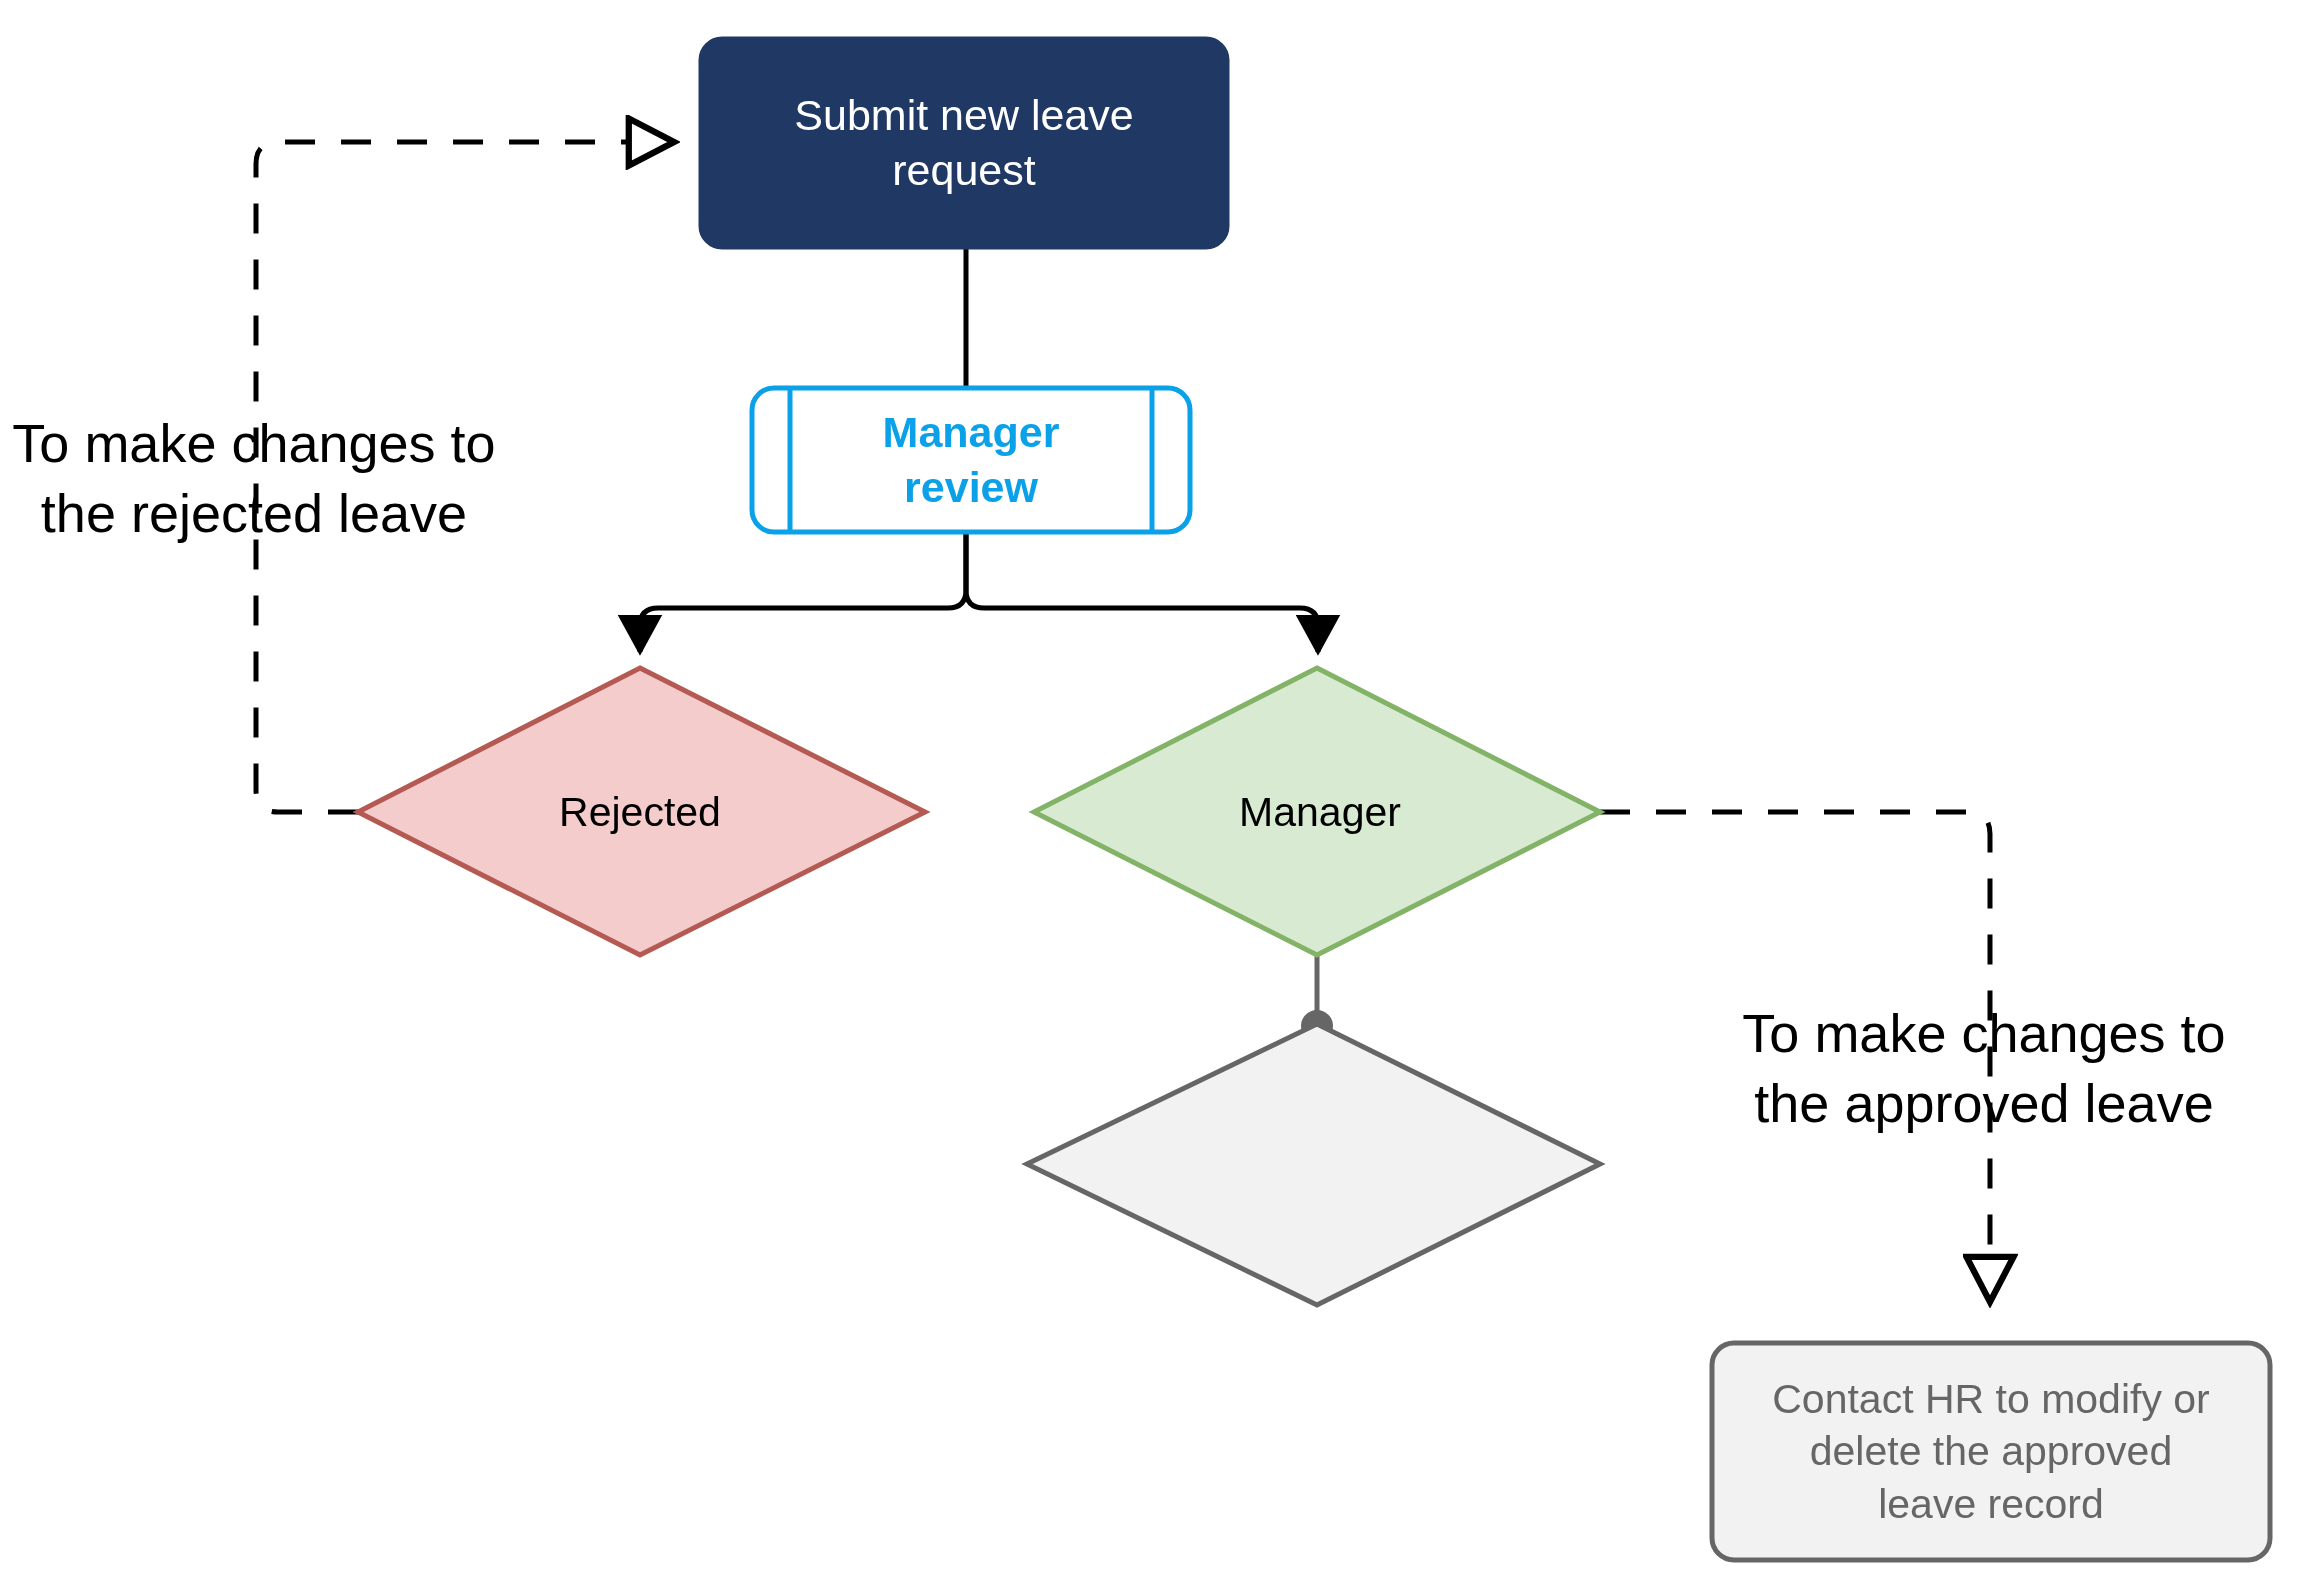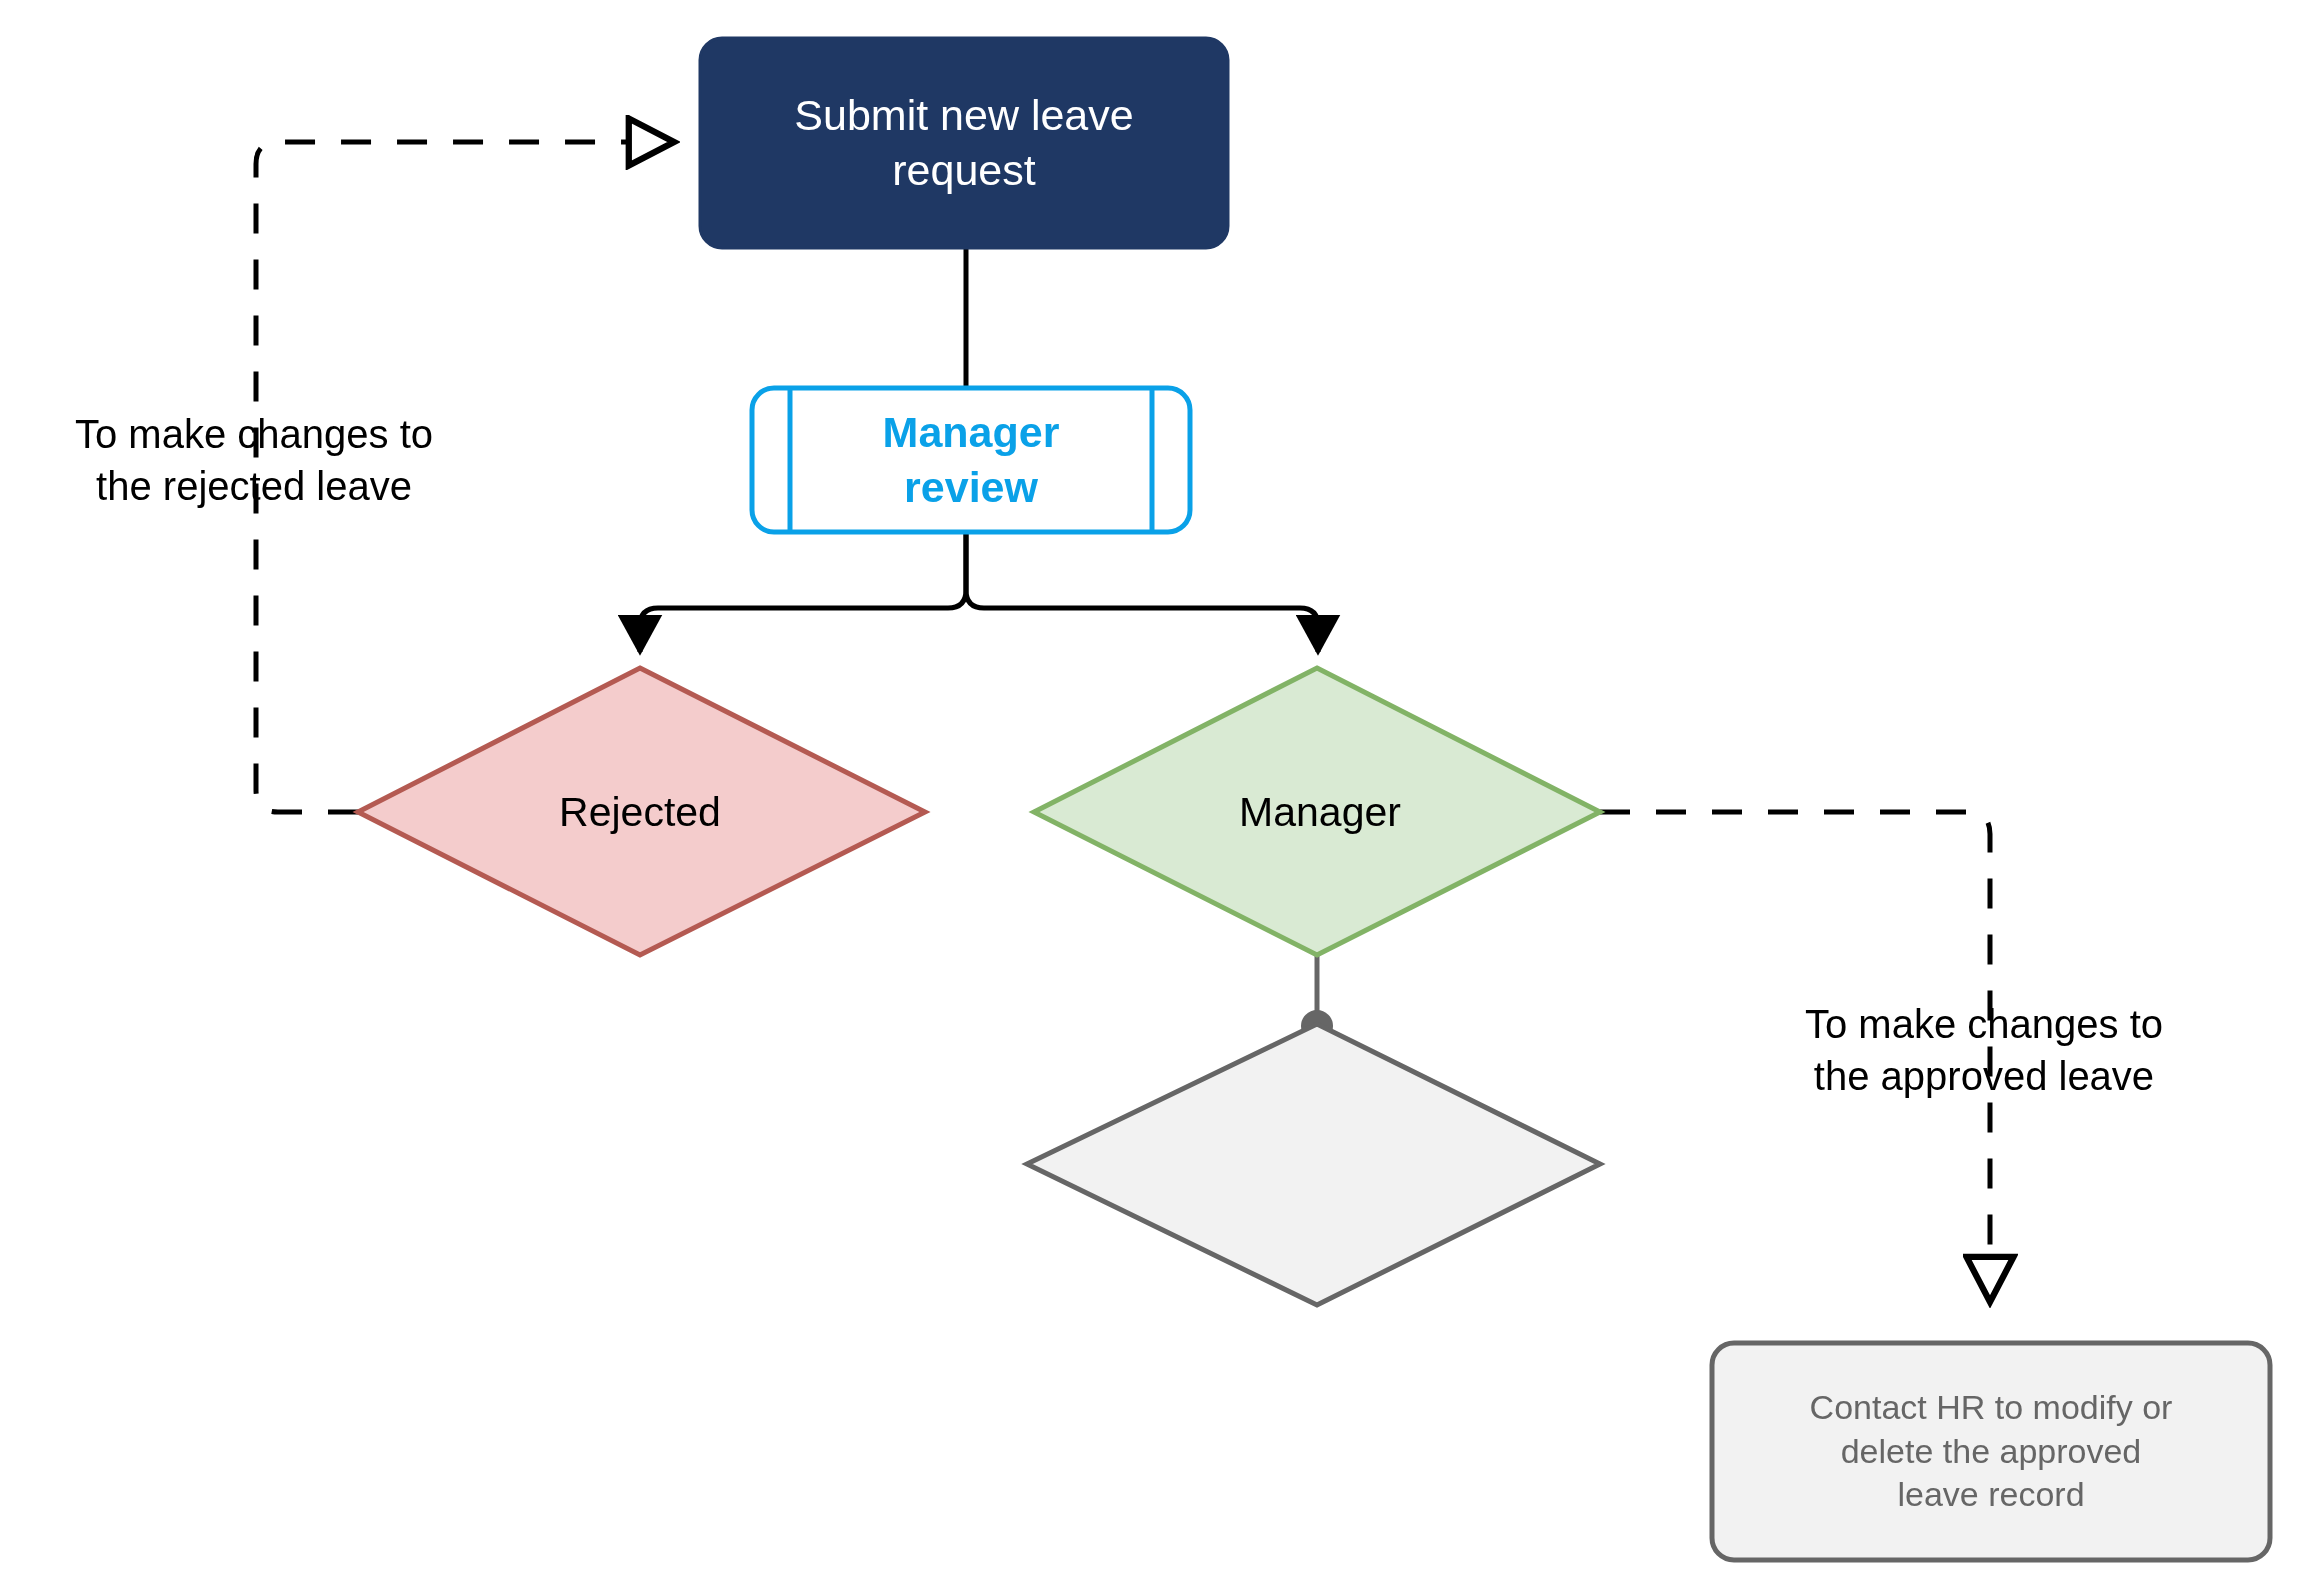--- a/index.html
+++ b/index.html
@@ -34,21 +34,21 @@
     text-align: center;
     line-height: 1.28;
     pointer-events: none;
     white-space: pre-line;
   }
   .edge-label {
     position: absolute;
     text-align: center;
     line-height: 1.30;
     color: #000000;
-    font-size: 40px;
+    font-size: 54px;
     white-space: pre-line;
   }
 
   
   #submit-label {
     left: 700px; top: 38px; width: 528px; height: 210px;
     color: #ffffff;
     font-size: 43px;
   }
   
@@ -73,21 +73,21 @@
   
   #balance-label {
     left: 1090px; top: 1110px; width: 456px; height: 110px;
     color: #333333;
     font-size: 41px;
   }
   
   #hr-label {
     left: 1712px; top: 1343px; width: 558px; height: 217px;
     color: #666666;
-    font-size: 34px;
+    font-size: 41px;
   }
   
   #label-rejected-path {
     left: 10px; top: 408px; width: 488px;
   }
   #label-approved-path {
     left: 1740px; top: 998px; width: 488px;
   }
 </style>
 </head>

